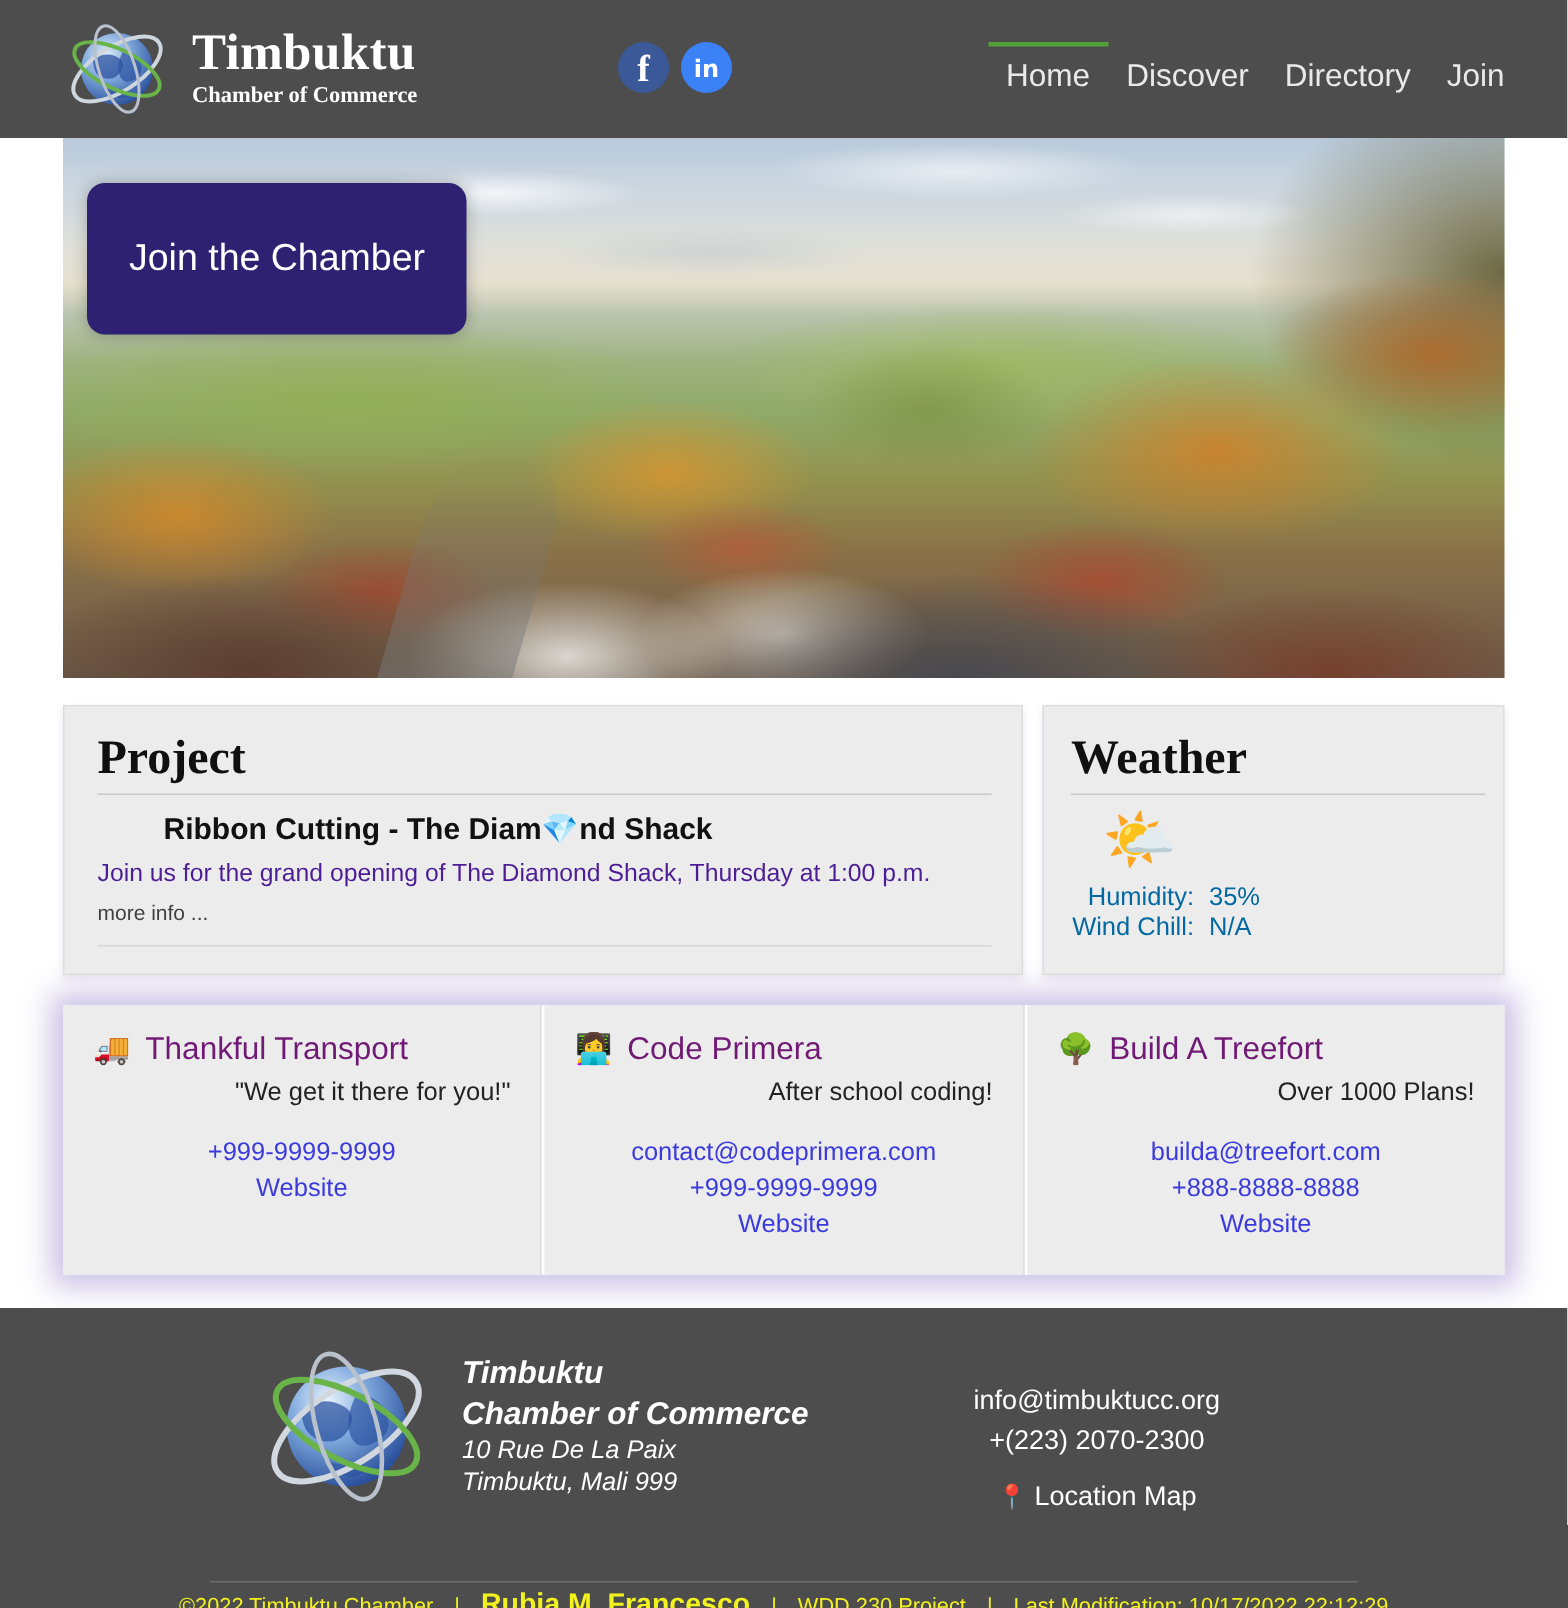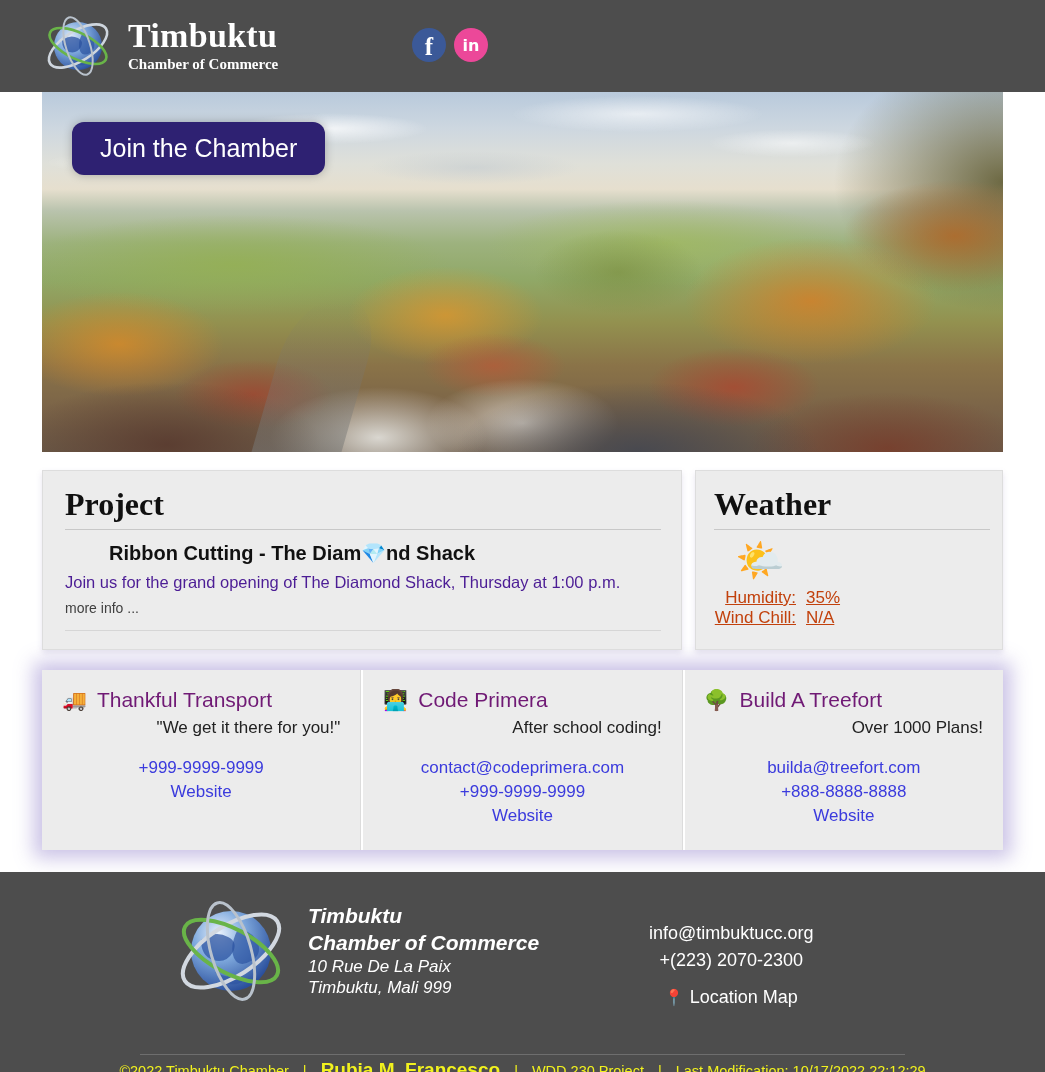--- a/index.html
+++ b/index.html
@@ -43,21 +43,21 @@
     margin-top: 1px;
   }
 
   .social { position: absolute; left: 412px; top: 28px; display: flex; gap: 8px; }
   .social-icon {
     width: 34px; height: 34px; border-radius: 50%;
     display: flex; align-items: center; justify-content: center;
     color: #fff; font-family: "DejaVu Sans", sans-serif;
   }
   .fb { background: #3b5998; }
-  .li { background: #ec4899; }
+  .li { background: #3b82f6; }
   .fb-glyph { font-size: 25px; font-weight: bold; font-family: "Liberation Serif", serif; line-height: 1; margin-top: 3px; }
   .li-glyph { font-size: 16px; font-weight: bold; line-height: 1; margin-top: 2px; }
 
   .nav { position: absolute; right: 30px; top: 28px; display: flex; align-items: flex-start; }
   .nav-item {
     color: #e9e9e9;
     font-size: 21px;
     padding: 8px 12px 6px 12px;
     border-top: 3px solid transparent;
     line-height: 1.1;
@@ -118,25 +118,25 @@
       radial-gradient(ellipse 150px 24px at 45% 62%, rgba(186,196,206,.45), rgba(186,196,206,0) 70%);
   }
   .hero-road {
     position: absolute; left: 24%; bottom: 0; width: 90px; height: 150px;
     background: linear-gradient(to top, rgba(120,120,118,.55), rgba(120,120,118,0));
     transform: skewX(-16deg);
     border-radius: 40% 40% 0 0;
   }
   .join-btn {
     position: absolute;
-    left: 30px; top: 30px;
+    left: 16px; top: 30px;
     background: #2e2172;
     color: #ffffff;
     font-size: 25px;
-    padding: 12px 28px;
+    padding: 36px 28px;
     border: none;
     border-radius: 12px;
     cursor: pointer;
     font-family: "Liberation Sans", sans-serif;
     box-shadow: 0 0 10px rgba(0,0,0,.25);
   }
 
   
   .info-row {
     display: flex;
@@ -164,21 +164,21 @@
   .event-title .light { font-weight: bold; }
   .event-desc { font-size: 16.5px; color: #4c1d95; margin-top: 5px; line-height: 1.35; }
   .event-more { font-size: 14px; color: #404040; margin-top: 7px; cursor: pointer; }
   .event-rule { height: 1px; background: #d6d6d6; margin-top: 14px; }
 
   .weather-main { display: flex; align-items: center; gap: 4px; margin-top: 2px; }
   .weather-icon { font-size: 40px; line-height: 1; width: 92px; text-align: center; }
   .weather-readout { line-height: 1.45; }
   .weather-temp { font-size: 17px; color: #1d1d1d; }
   .weather-cond { font-size: 17px; font-weight: bold; color: #111; }
-  .weather-rows { margin-top: 8px; font-size: 17px; color: #c2410c; text-decoration: underline; }
+  .weather-rows { margin-top: 8px; font-size: 17px; color: #0369a1; }
   .weather-line { display: flex; }
   .weather-label { width: 92px; text-align: right; padding-right: 10px; }
   .weather-value { }
 
   
   .biz-band {
     margin: 20px 42px 0 42px;
     display: flex;
     gap: 2px;
     box-shadow: 0 0 18px 8px rgba(138,120,200,.45);
@@ -276,20 +276,26 @@
 
   <div class="social">
     <div class="social-icon fb">
       <span class="fb-glyph">f</span>
     </div>
     <div class="social-icon li">
       <span class="li-glyph">in</span>
     </div>
   </div>
 
+  <nav class="nav">
+    <div class="nav-item active">Home</div>
+    <div class="nav-item">Discover</div>
+    <div class="nav-item">Directory</div>
+    <div class="nav-item">Join</div>
+  </nav>
 </div>
 
 <div class="hero-wrap">
   <div class="hero">
     <div class="hero-clouds"></div>
     <div class="hero-road"></div>
     <button class="join-btn">Join the Chamber</button>
   </div>
 </div>
 

